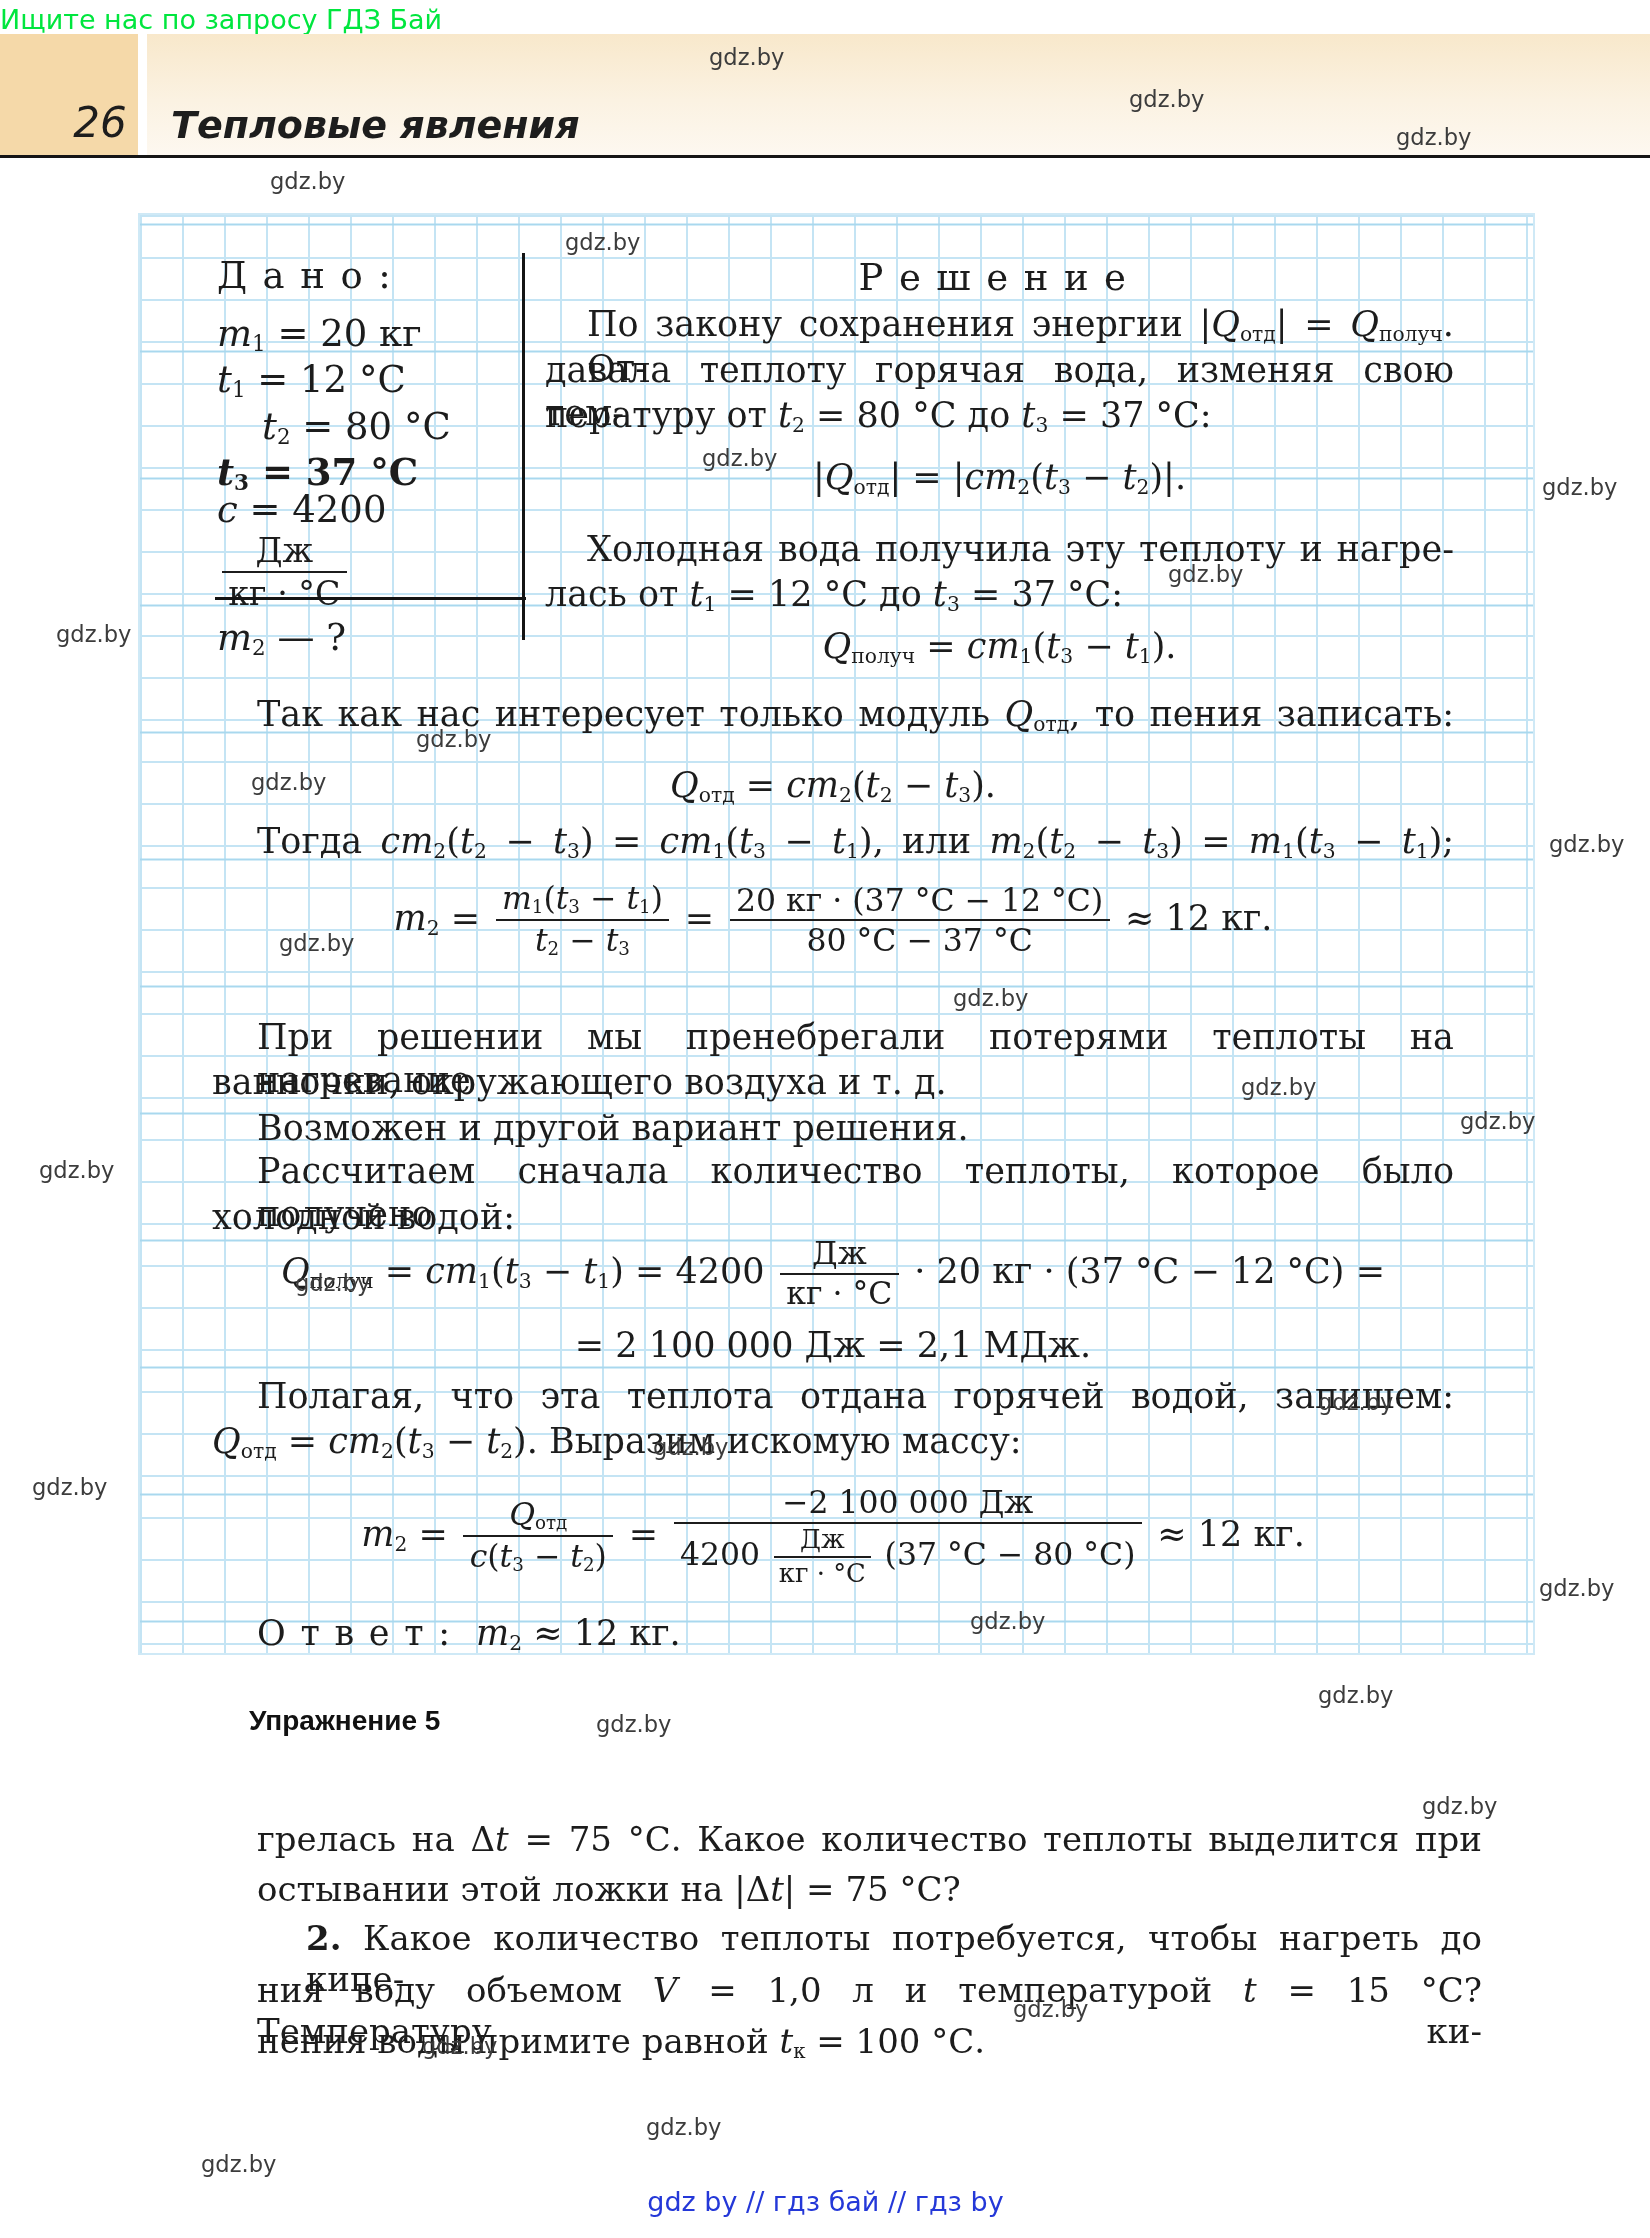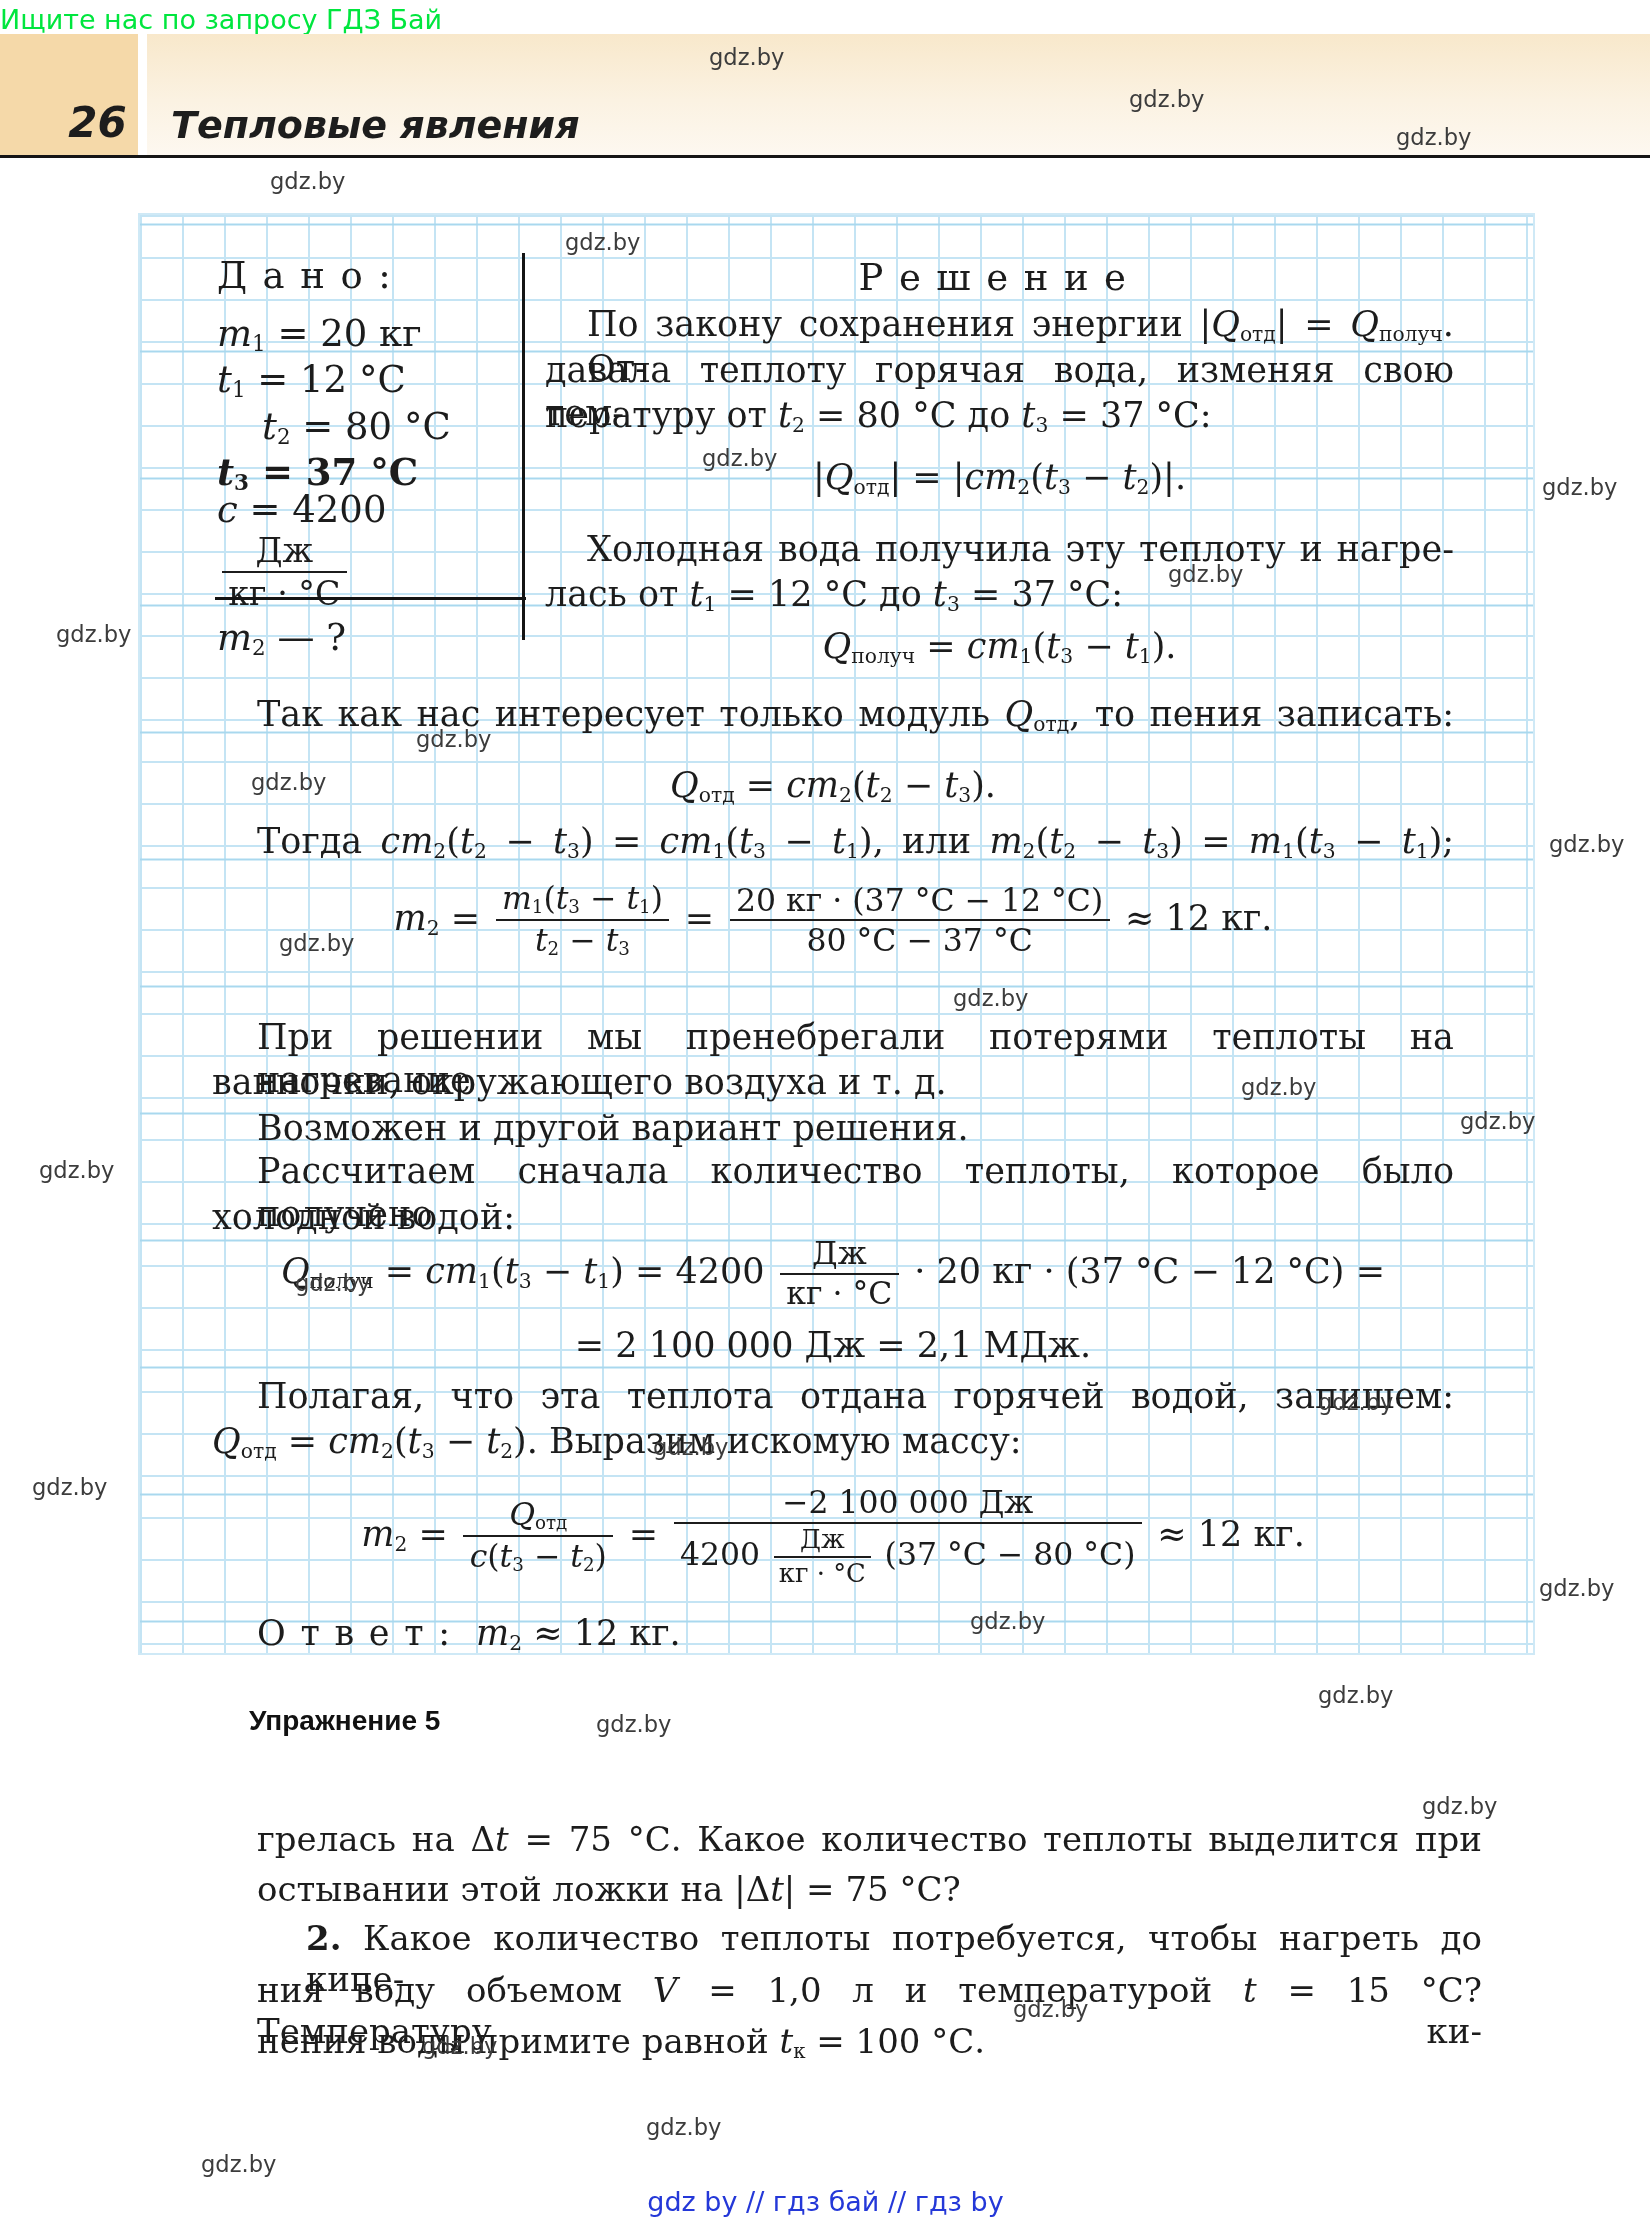--- a/index.html
+++ b/index.html
@@ -9,21 +9,21 @@
   }
   
   #banner{position:absolute;left:0;top:4.2px;width:100%;text-align:left;
     font-family:"DejaVu Sans",sans-serif;font-size:27px;font-weight:500;}
   
   #band{position:absolute;left:0;top:34px;width:1651px;height:121px;border-bottom:3.5px solid #151515;}
   #band-num-col{position:absolute;left:0;top:0;width:138px;height:100%;background:#f5d9a9;}
   #band-main{position:absolute;left:147px;top:0;right:0;height:100%;
     background:linear-gradient(180deg,#f8e8cb 0%,#fbf2e2 55%,#fdf8f0 100%);}
   #page-num{position:absolute;right:11.3px;bottom:8.5px;
-    font-family:"DejaVu Sans",sans-serif;font-style:italic;font-weight:bold;font-size:42px;color:#1d1d1d;}
+    font-family:"DejaVu Sans",sans-serif;font-style:italic;font-weight:normal;font-size:42px;color:#1d1d1d;}
   #chapter-title{position:absolute;left:24px;bottom:8.5px;
     font-family:"DejaVu Sans",sans-serif;font-style:italic;font-weight:bold;font-size:38px;color:#1d1d1d;}
   
   #notebook{position:absolute;left:138px;top:213px;width:1393px;height:1438px;background:#fff;
     background-image:
       linear-gradient(#a9d8ee 2.1px, transparent 2.1px),
       linear-gradient(90deg,#c4e4f4 2.1px, transparent 2.1px),
       linear-gradient(#c4e4f4 2.1px, transparent 2.1px);
     background-size:100% 127px, 42px 42px, 42px 42px;
     background-position:0 8.5px, 0 0, 0 0;

